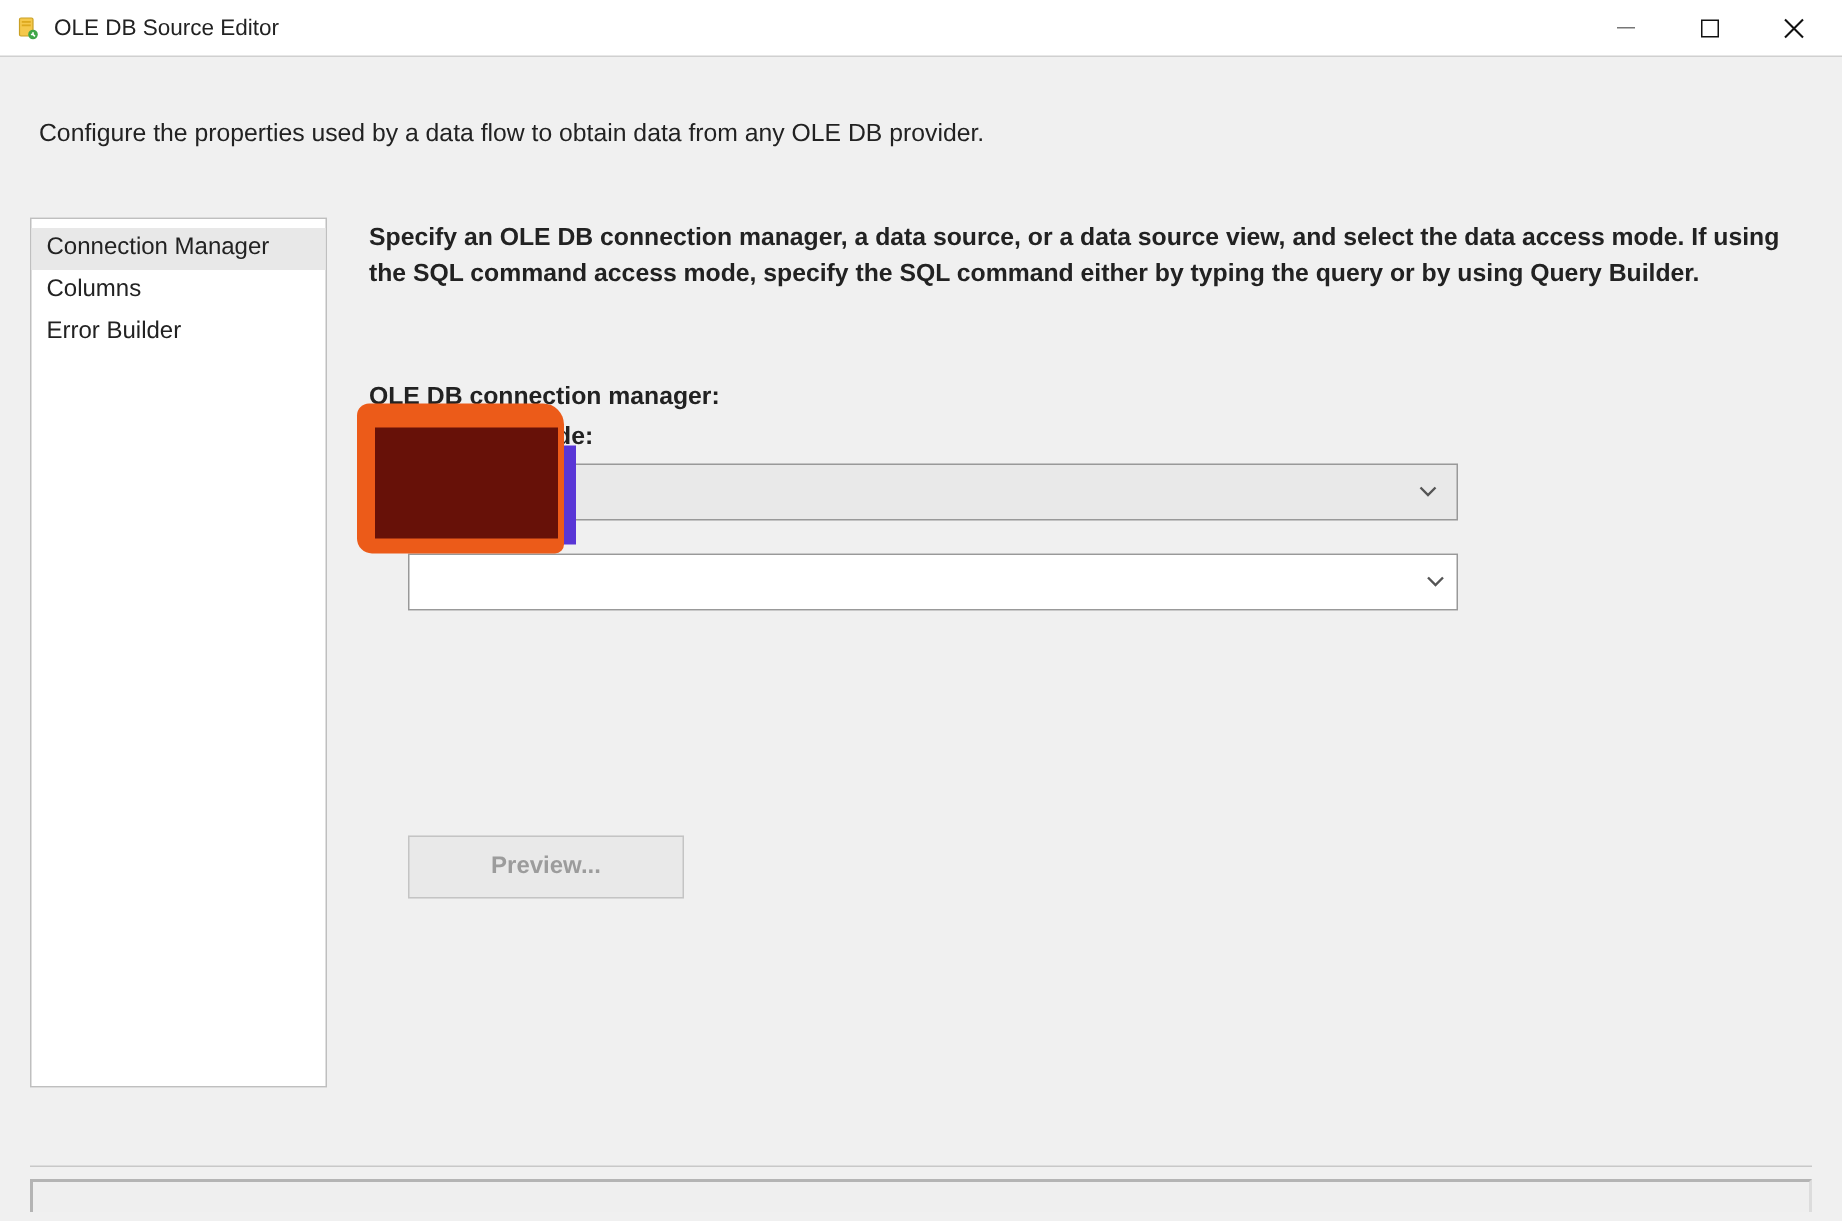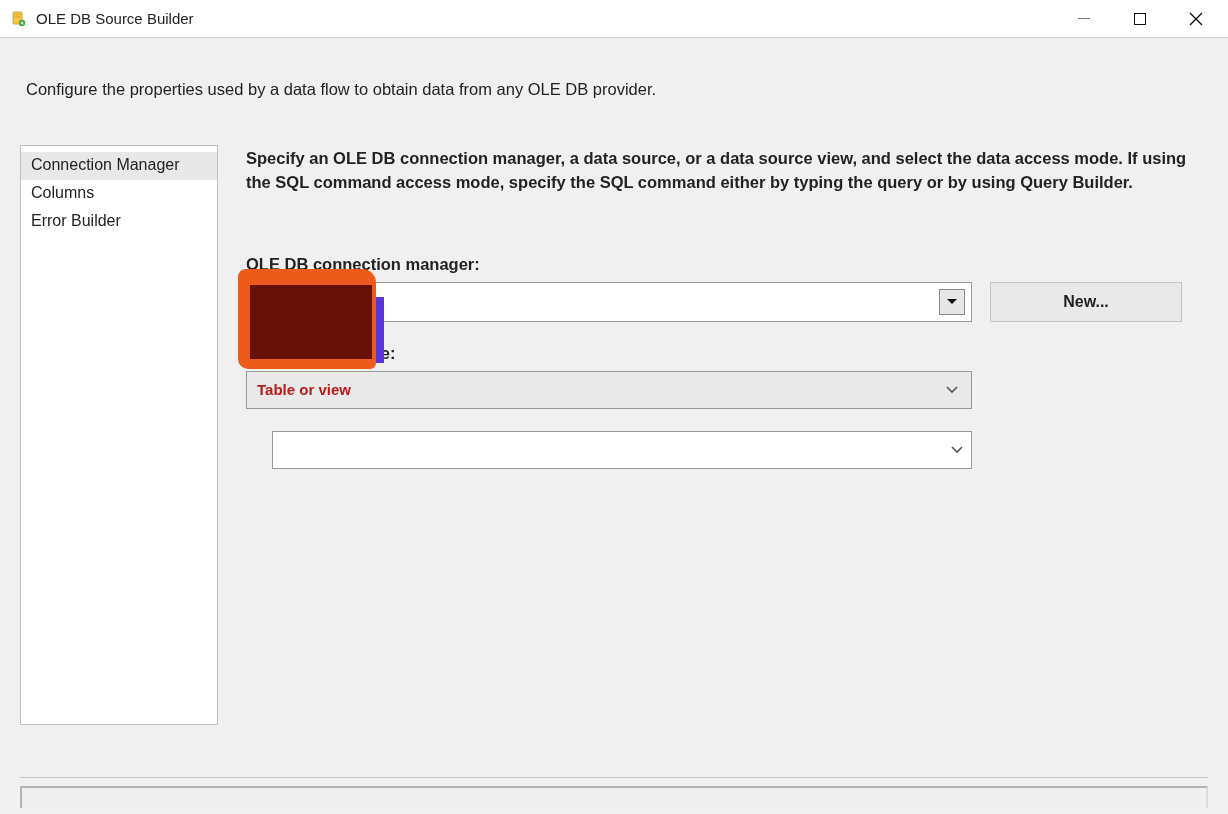--- a/index.html
+++ b/index.html
@@ -208,21 +208,21 @@
   <span class="icon-wrap">
     <svg viewBox="0 0 16 16" width="16" height="16">
       <rect x="3" y="1" width="9" height="12" rx="1" fill="#f5c84c" stroke="#caa024" stroke-width="0.8"></rect>
       <rect x="4.5" y="3" width="6" height="1.2" fill="#dda91e"></rect>
       <rect x="4.5" y="5.3" width="6" height="1.2" fill="#dda91e"></rect>
       <circle cx="12" cy="12" r="3.2" fill="#3fa648"></circle>
       <path d="M10.6 12 L12 12 L12 10.5" stroke="#fff" stroke-width="1.1" fill="none"></path>
       <path d="M12 12 L13.3 13.3" stroke="#fff" stroke-width="1.1"></path>
     </svg>
   </span>
-  <span class="title">OLE DB Source Builder</span>
+  <span class="title">OLE DB Source Editor</span>
   <div class="ctrls">
     <div class="ctrl min">
         <span></span>
       </div>
     <div class="ctrl max">
         <span></span>
       </div>
     <div class="ctrl close">
       <svg viewBox="0 0 14 14">
           <path d="M1 1 L13 13 M13 1 L1 13" stroke="#111" stroke-width="1.4"></path>
@@ -248,33 +248,20 @@
     </div>
 
     <div class="main">
       <div class="instr">Specify an OLE DB connection manager, a data source, or a data source view, and select the data access mode. If using the SQL command access mode, specify the SQL command either by typing the query or by using Query Builder.</div>
 
       <div class="redaction-orange"></div>
       <div class="redaction-dark"></div>
       <div class="redaction-purple"></div>
 
       <div class="label">OLE DB connection manager:</div>
-      <div class="row">
-        <div class="combo" style="width:726px;flex:0 0 726px">
-          <span></span>
-          <span class="caret">
-            <svg viewBox="0 0 12 8">
-                <path d="M1 1 L6 6 L11 1" fill="#111"></path>
-              </svg>
-          </span>
-        </div>
-        <div class="btn">
-          <span>New...</span>
-        </div>
-      </div>
 
       <div class="label">Data access mode:</div>
       <div class="row">
         <div class="combo flat" style="width:726px;flex:0 0 726px">
           <span>Table or view</span>
           <span class="caret">
             <svg viewBox="0 0 12 8">
                 <path d="M1 1 L6 6 L11 1" fill="none" stroke="#555" stroke-width="1.6"></path>
               </svg>
           </span>
@@ -285,19 +272,24 @@
         <div class="select-plain" style="width:700px">
           <span></span>
           <span class="caret">
             <svg viewBox="0 0 12 8">
                 <path d="M1 1 L6 6 L11 1" fill="none" stroke="#555" stroke-width="1.6"></path>
               </svg>
           </span>
         </div>
       </div>
 
+      <div class="preview-wrap">
+        <div class="btn disabled" style="width:184px;height:42px">
+          <span>Preview...</span>
+        </div>
+      </div>
 
     </div>
   </div>
 </div>
 
 <div class="hr"></div>
 <div class="bottom-frame"></div>
 
 </body></html>

